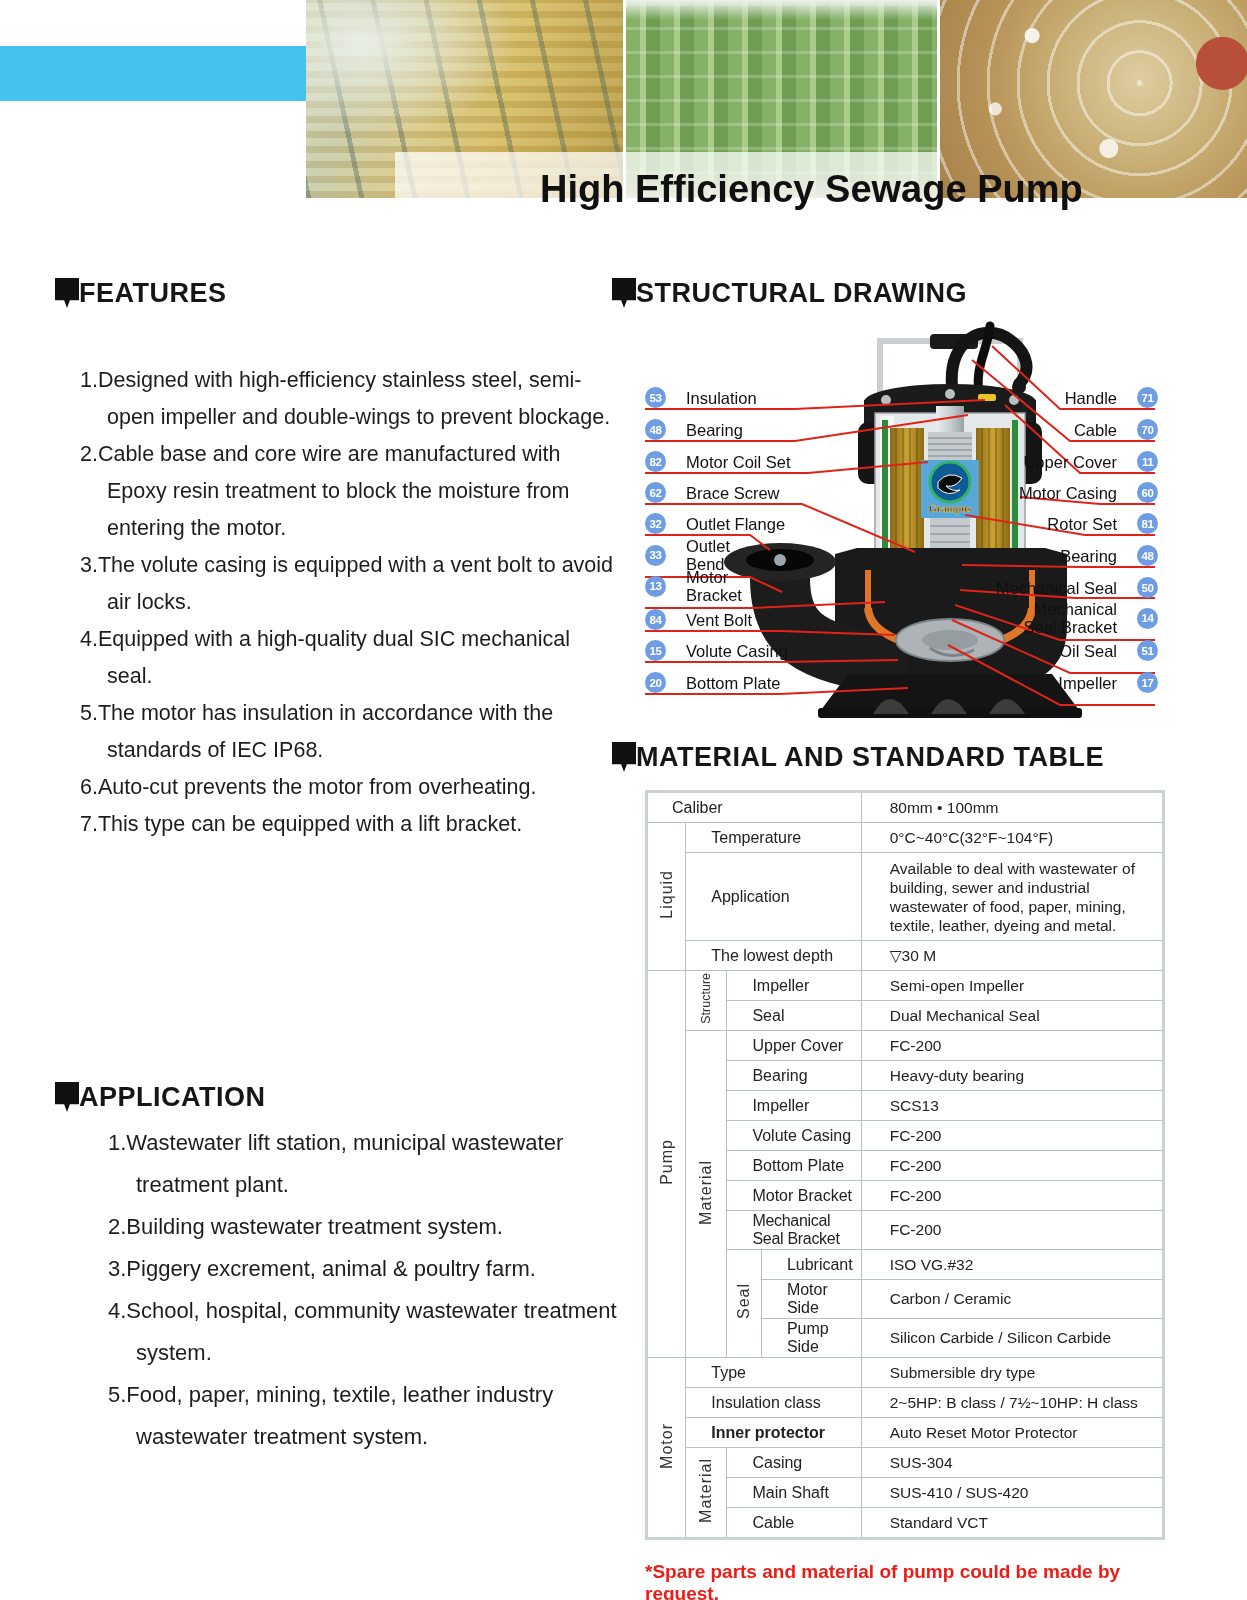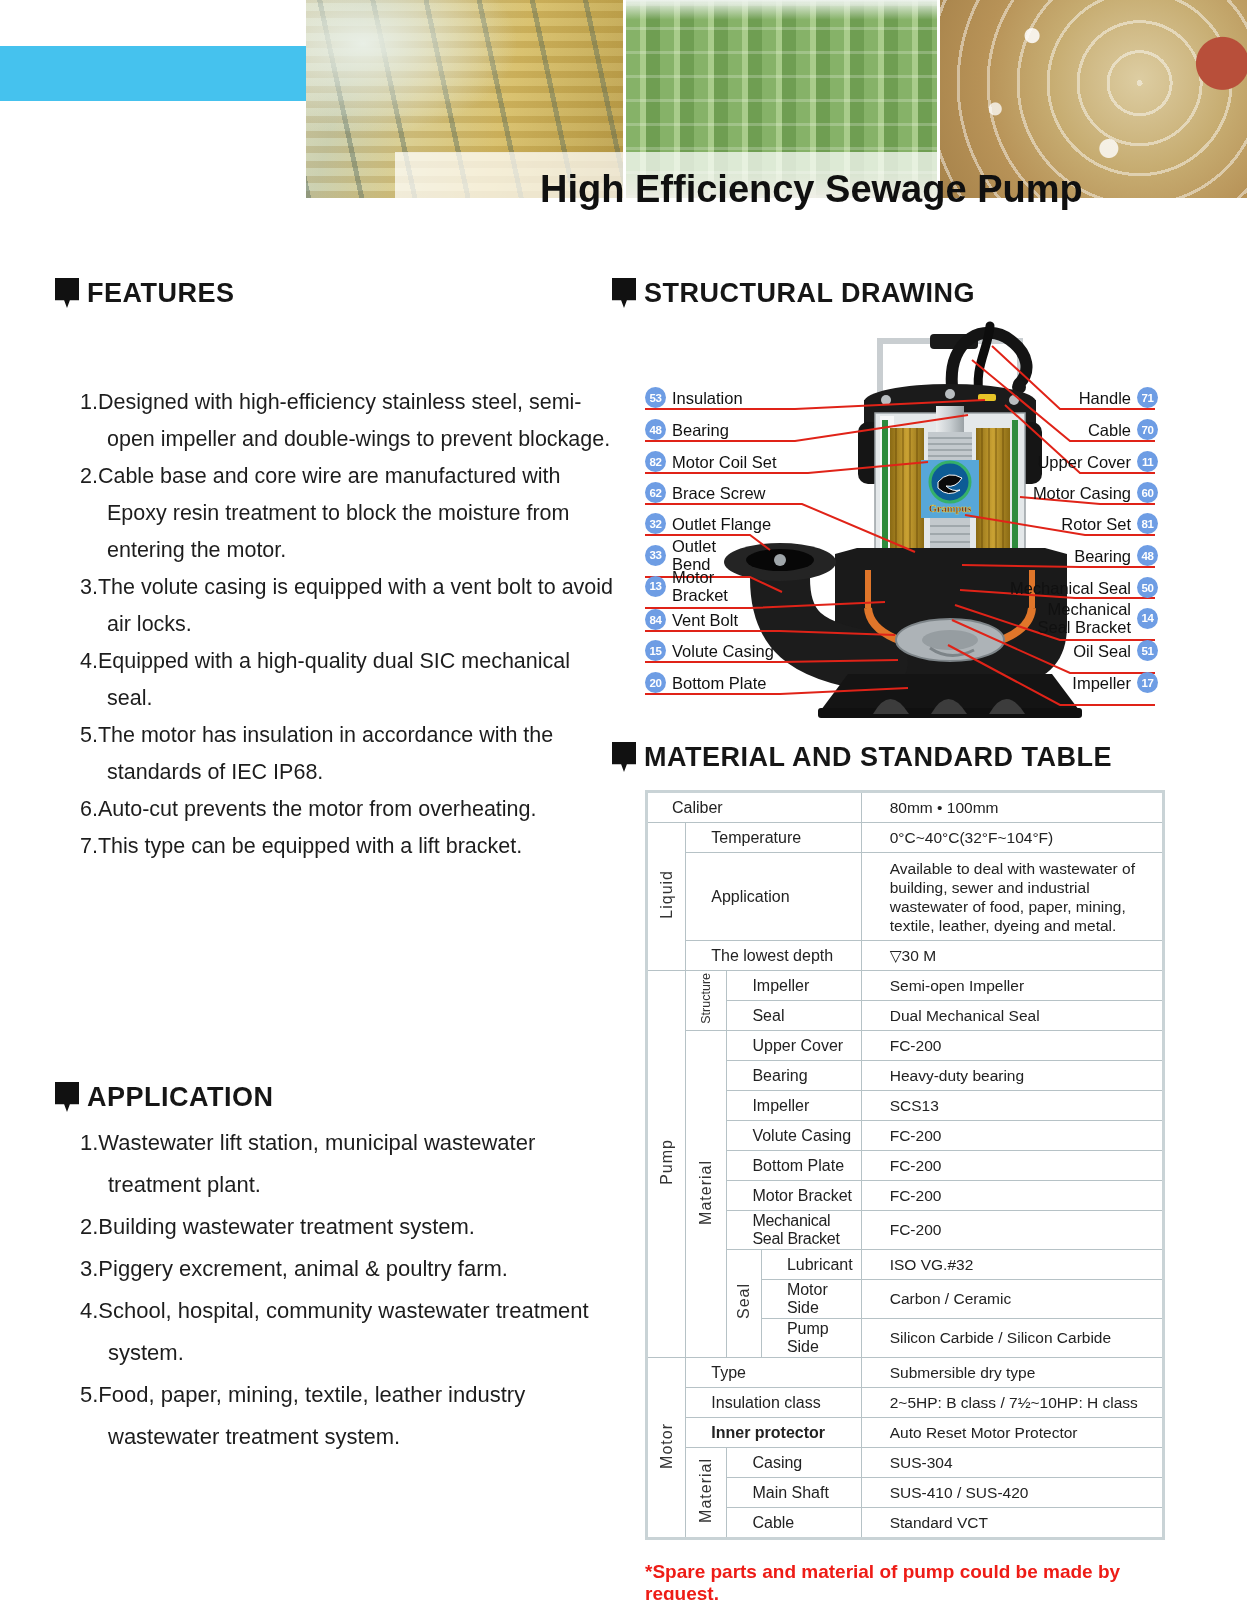--- a/index.html
+++ b/index.html
@@ -28,38 +28,38 @@
       radial-gradient(circle at 55% 75%, rgba(255,255,255,.8) 0 9px, rgba(255,255,255,0) 10px),
       radial-gradient(circle at 18% 55%, rgba(255,255,255,.75) 0 6px, rgba(255,255,255,0) 7px),
       repeating-radial-gradient(circle at 65% 42%, rgba(255,255,255,.45) 0 3px, rgba(255,255,255,0) 3px 30px),
       radial-gradient(circle at 65% 40%, #ddcda2 0%, #c7ad72 38%, #b79257 68%, #a6824a 100%);}
   .title-band{position:absolute;left:395px;top:152px;width:542px;height:46px;
       background:rgba(255,255,255,.72);}
   .page-title{position:absolute;left:540px;top:168px;width:560px;
       font-size:38px;font-weight:bold;color:#101010;letter-spacing:0px;white-space:nowrap;}
 
   
-  .sec-heading{display:flex;align-items:flex-start;gap:8px;}
+  .sec-heading{display:flex;align-items:flex-start;gap:0;}
   .bullet{width:24px;height:30px;background:#111;flex:0 0 24px;
       clip-path:polygon(0 0,100% 0,100% 74%,62% 74%,50% 100%,38% 74%,0 74%);}
   .sec-heading .h-text{font-size:27px;font-weight:bold;color:#161616;letter-spacing:.5px;line-height:30px;}
 
   
   .features{position:absolute;left:55px;top:278px;width:565px;}
-  .features ol{margin:76px 0 0 0;padding:0 0 0 25px;list-style:none;}
+  .features ol{margin:54px 0 0 0;padding:0 0 0 25px;list-style:none;}
   .features li{font-size:21.5px;line-height:37px;color:#1d1d1d;padding-left:27px;text-indent:-27px;}
   .application{position:absolute;left:55px;top:1082px;width:565px;}
   .application ol{margin:10px 0 0 0;padding:0 0 0 25px;list-style:none;}
-  .application li{font-size:22px;line-height:42px;color:#1d1d1d;padding-left:28px;text-indent:-28px;}
+  .application li{font-size:22px;line-height:42px;color:#1d1d1d;padding-left:28px;text-indent:-28px;margin-left:28px;}
 
   
   .drawing-sec{position:absolute;left:612px;top:278px;width:558px;}
   .draw-area{position:relative;margin-top:2px;margin-left:18px;width:540px;height:420px;}
   .pump-svg{position:absolute;left:0;top:0;}
-  .callout{position:absolute;display:flex;align-items:center;gap:6px;}
+  .callout{position:absolute;display:flex;align-items:center;gap:20px;}
   .callout.right{flex-direction:row;}
   .badge{width:21px;height:21px;border-radius:50%;background:#6e9de4;color:#fff;
       font-size:11.5px;font-weight:bold;display:flex;align-items:center;justify-content:center;
       letter-spacing:-.5px;flex:0 0 21px;}
   .co-label{font-size:16.5px;line-height:18px;color:#111;white-space:pre-line;}
   .callout.right .co-label{text-align:right;}
 
   
   .table-sec{position:absolute;left:612px;top:742px;width:560px;}
   table.mat{border-collapse:collapse;margin:18px 0 0 33px;width:520px;

